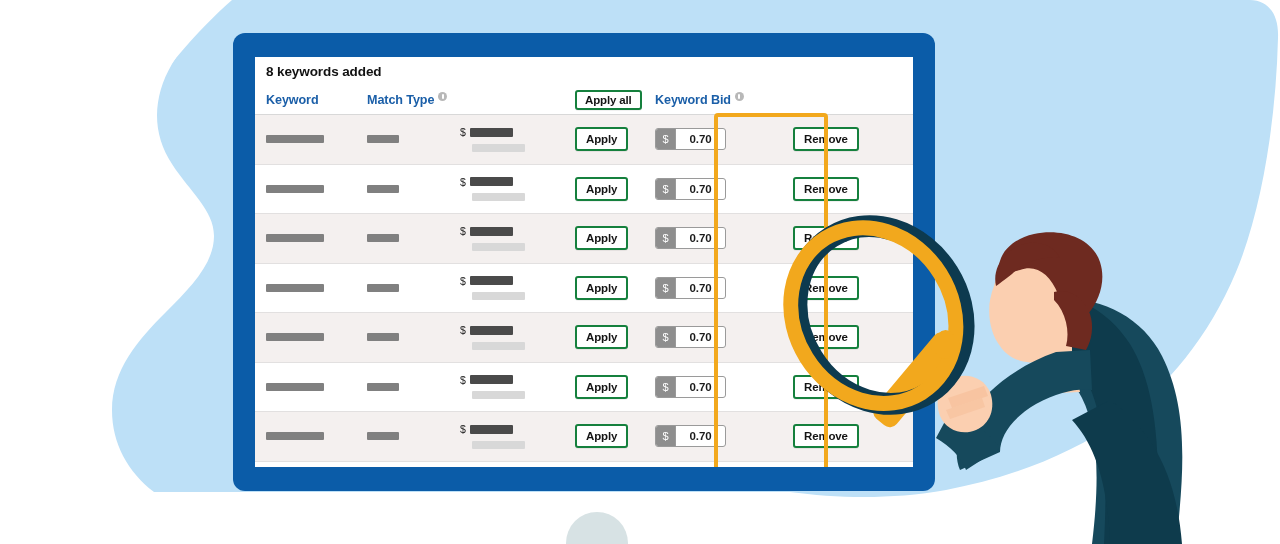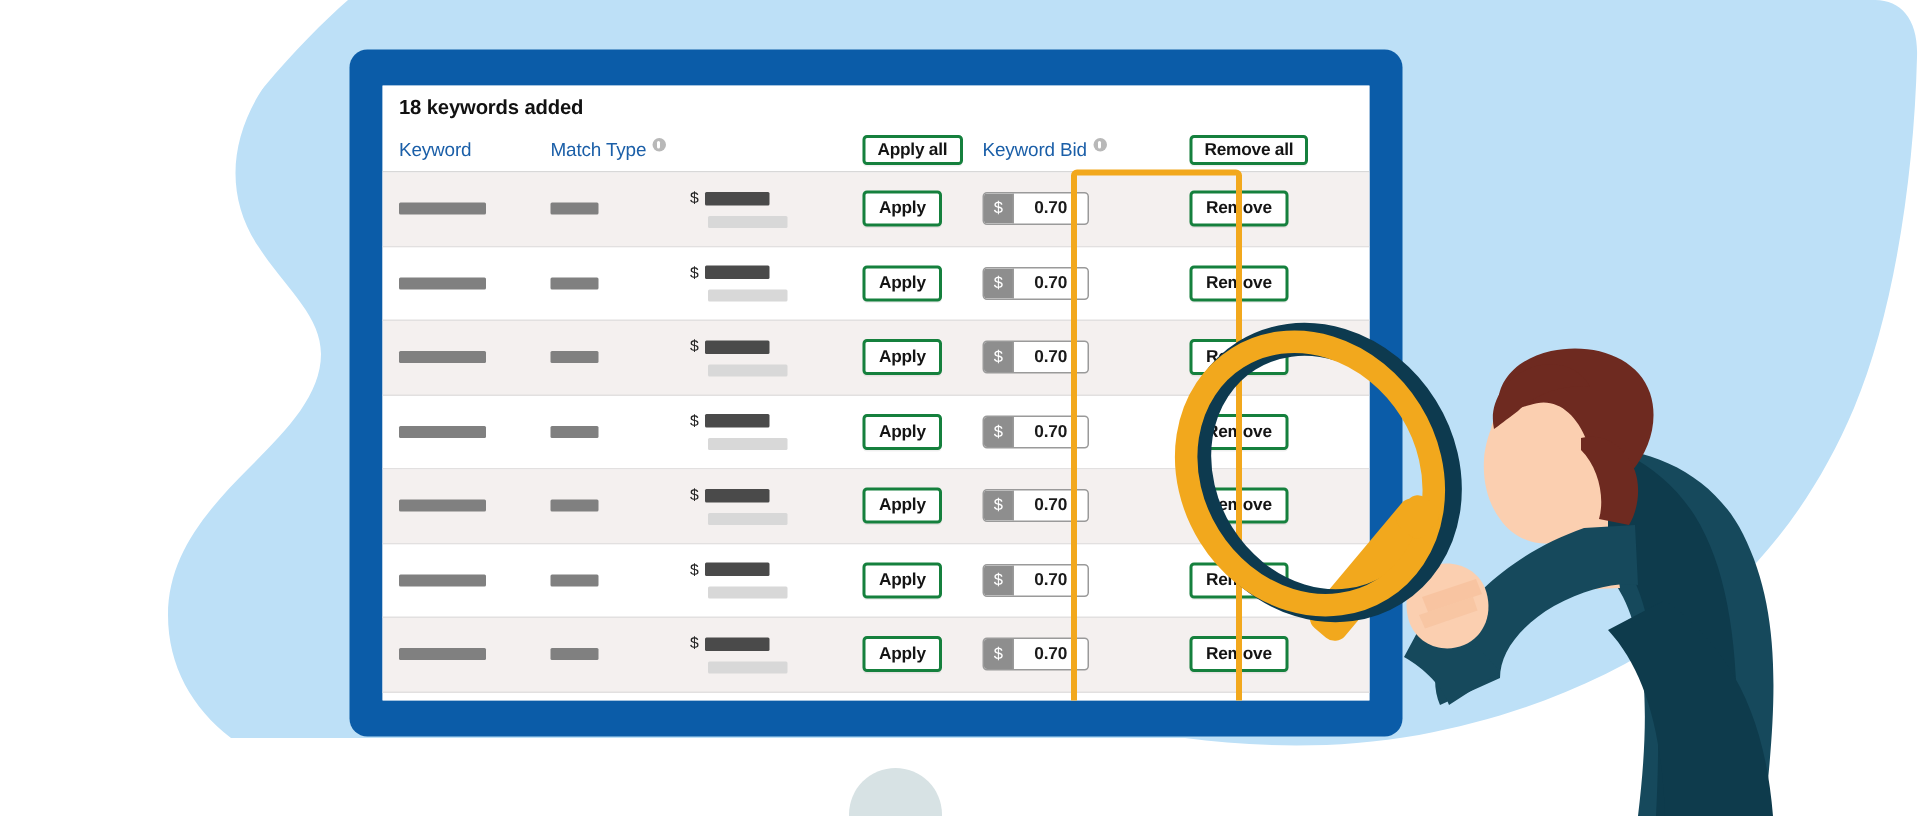--- a/index.html
+++ b/index.html
@@ -53,21 +53,21 @@
   .cell { position:absolute; top:0; height:100%; display:flex; align-items:center; }
 
   .col-keyword   { left:11px;  width:90px; }
   .col-match     { left:112px; width:96px; }
   .col-sugg      { left:205px; width:105px; }
   .col-applyall  { left:320px; width:78px; }
   .col-kwbid     { left:400px; width:110px; }
   .col-removeall { left:538px; width:100px; }
 
   .hdr {
-    font-size:12.6px; font-weight:normal; color:#1b5fa8;
+    font-size:12.6px; font-weight:bold; color:#1b5fa8;
     letter-spacing:-0.1px; white-space:nowrap;
   }
 
   .info-icon {
     display:inline-block; width:9px; height:9px;
     border-radius:50%; background:#b8b8b8;
     margin-left:4px; position:relative; top:-3px;
     flex:0 0 auto;
   }
   .info-icon::after{
@@ -178,21 +178,21 @@
              L60 492 C36 492 20 474 20 448 L20 40 C20 18 38 0 60 0 Z" fill="#ffffff"></path>
   </svg>
 
   <div id="neck"></div>
 
   <div id="monitor">
     <div id="screen">
 
       <div id="table">
 
-        <div class="title-row">18 keywords added</div>
+        <div class="title-row">8 keywords added</div>
 
         <div class="head-row">
           <div class="cell col-keyword">
             <span class="hdr">Keyword</span>
           </div>
 
           <div class="cell col-match">
             <span class="hdr">Match Type</span>
             <span class="info-icon"></span>
           </div>
@@ -200,23 +200,20 @@
 
           <div class="cell col-applyall">
             <button class="btn btn-all">Apply all</button>
           </div>
 
           <div class="cell col-kwbid">
             <span class="hdr">Keyword Bid</span>
             <span class="info-icon"></span>
           </div>
 
-          <div class="cell col-removeall">
-            <button class="btn btn-all">Remove all</button>
-          </div>
         </div>
 
         <div id="rows">
             <div class="row odd">
       <div class="cell col-keyword">
         <div class="bar bar-keyword"></div>
       </div>
       <div class="cell col-match">
         <div class="bar bar-match"></div>
       </div>

